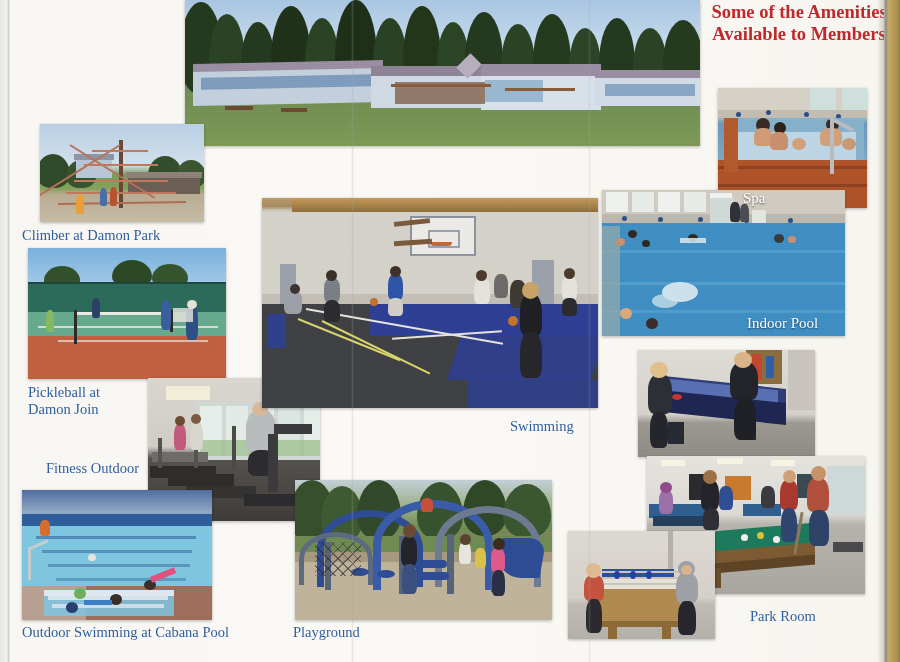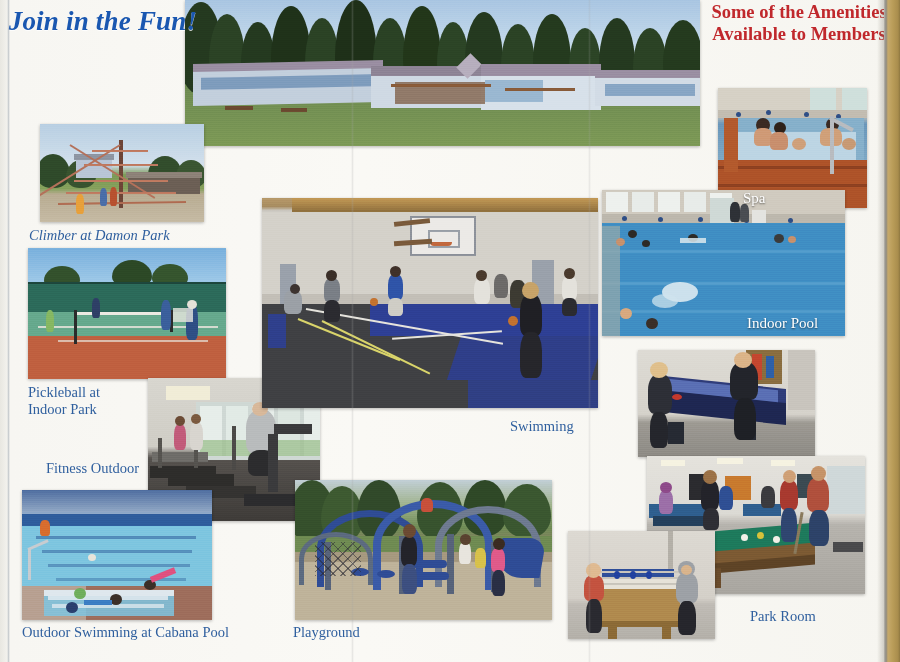--- a/index.html
+++ b/index.html
@@ -544,33 +544,31 @@
     <div class="person" style="left:164px;top:62px;width:12px;height:22px;background:#e8e5de;"></div>
     <div class="blob" style="left:165px;top:54px;width:11px;height:11px;background:#5a4230;"></div>
     <div class="person" style="left:196px;top:68px;width:14px;height:24px;background:#e05a8a;"></div>
     <div class="blob" style="left:198px;top:58px;width:12px;height:12px;background:#3a2b20;"></div>
     <div class="person" style="left:197px;top:90px;width:13px;height:26px;background:#2a2f44;"></div>
     <div class="person" style="left:180px;top:68px;width:11px;height:20px;background:#d8c24a;"></div>
     <div class="person" style="left:126px;top:18px;width:12px;height:14px;background:#c8503a;"></div>
     <div class="grain"></div>
   </div>
 
-  <div class="join">Join
-in the Fun!</div>
 
   <div class="amen">Some of the
 Amenities
 Available to
 Members</div>
 
 
-  <div class="cap" style="left:29px;top:227px;width:215px;font-style:italic;">Climber at Damon Park</div>
+  <div class="cap" style="left:22px;top:227px;width:215px;">Climber at Damon Park</div>
 
   <div class="cap" style="left:28px;top:384px;width:150px;">Pickleball at
-Indoor Park</div>
+Damon Join</div>
 
   <div class="cap" style="left:46px;top:460px;width:140px;">Fitness Outdoor</div>
 
   <div class="cap" style="left:510px;top:418px;width:130px;">Swimming</div>
 
   <div class="cap-on-photo" style="left:743px;top:190px;width:70px;">Spa</div>
 
   <div class="cap-on-photo" style="left:747px;top:315px;width:110px;">Indoor Pool</div>
 
   <div class="cap" style="left:750px;top:608px;width:130px;">Park Room</div>

